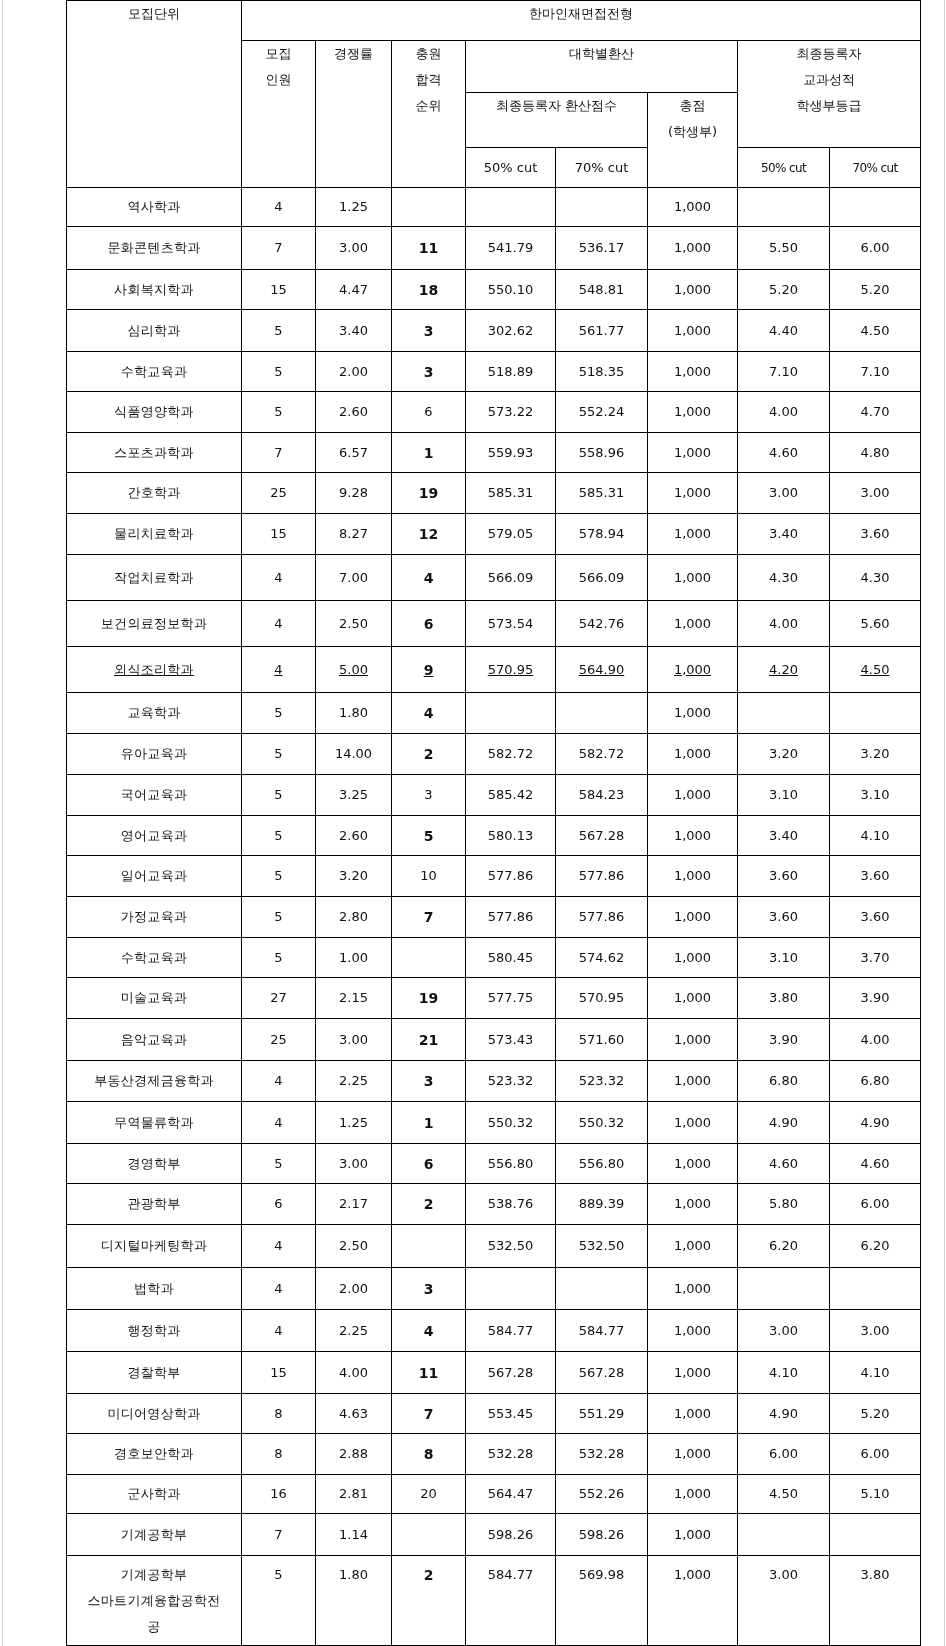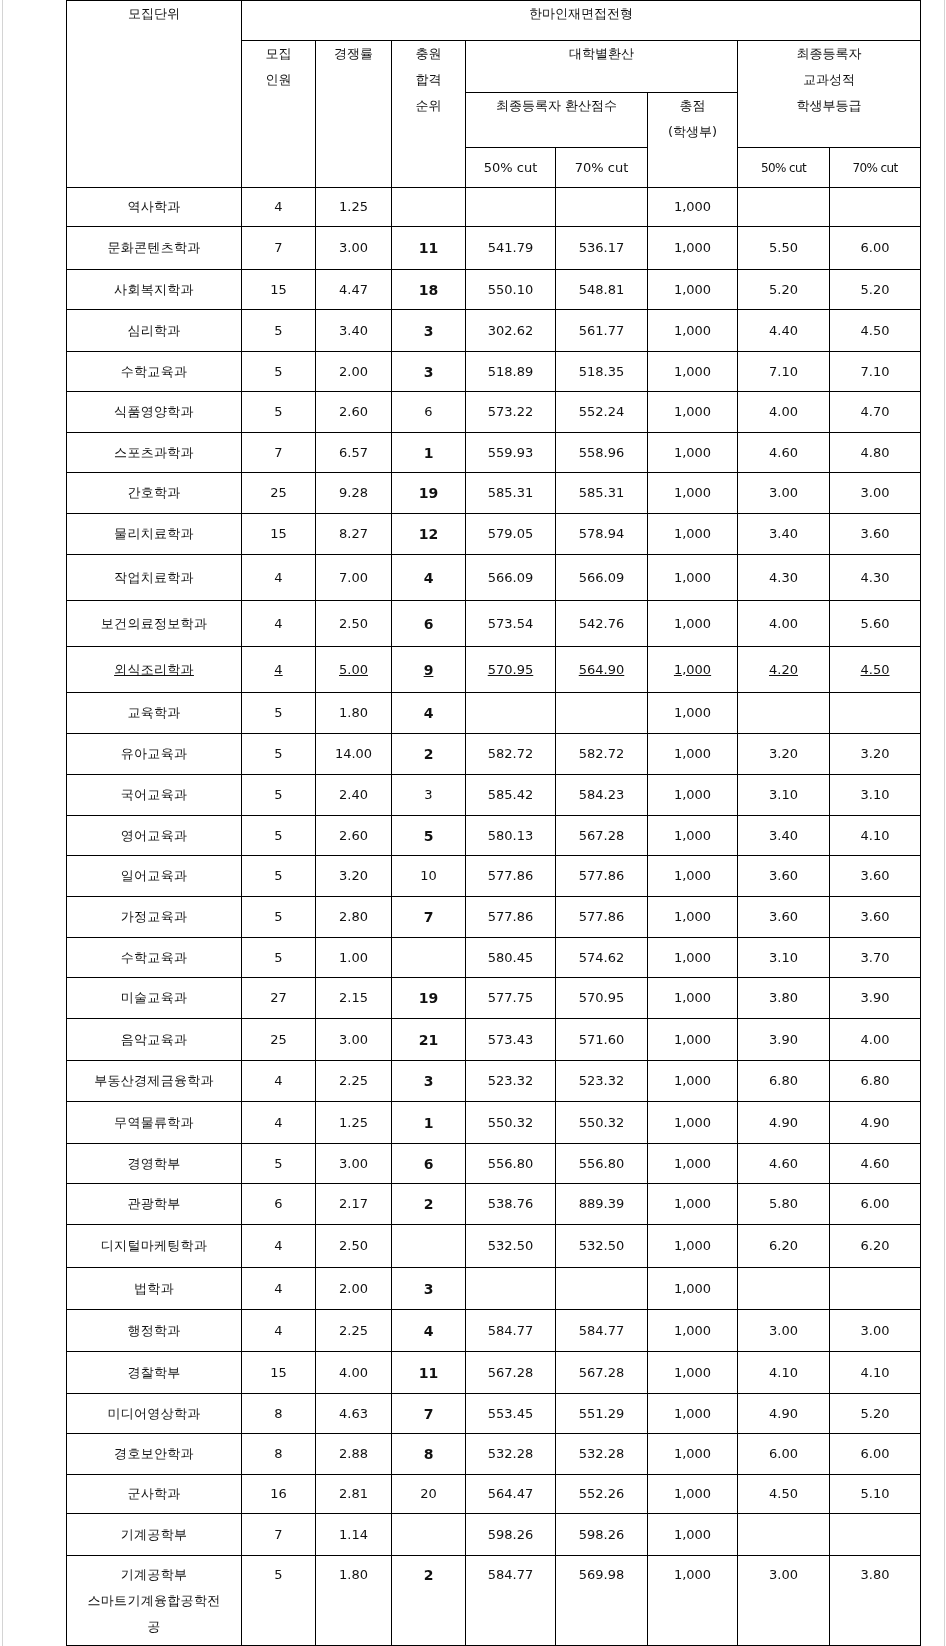--- a/index.html
+++ b/index.html
@@ -253,21 +253,21 @@
     <td class="rank bold">2</td>
     <td>582.72</td>
     <td>582.72</td>
     <td>1,000</td>
     <td>3.20</td>
     <td>3.20</td>
   </tr>
       <tr style="height: 41px;">
     <td class="name">국어교육과</td>
     <td>5</td>
-    <td>2.40</td>
+    <td>3.25</td>
     <td class="rank">3</td>
     <td>585.42</td>
     <td>584.23</td>
     <td>1,000</td>
     <td>3.10</td>
     <td>3.10</td>
   </tr>
       <tr style="height: 40px;">
     <td class="name">영어교육과</td>
     <td>5</td>

